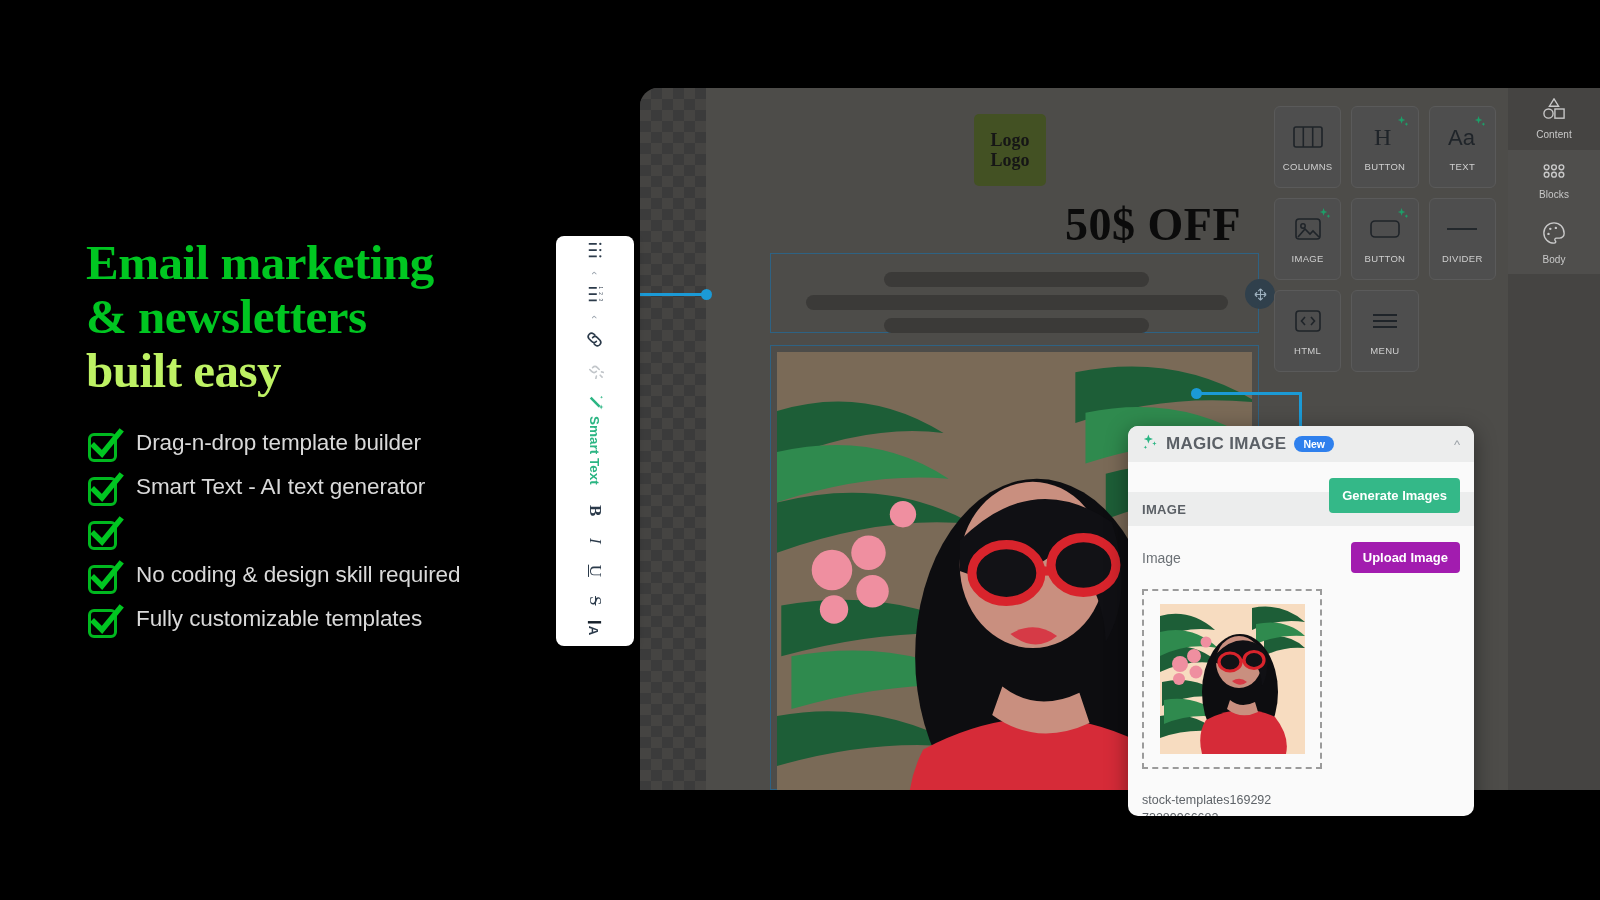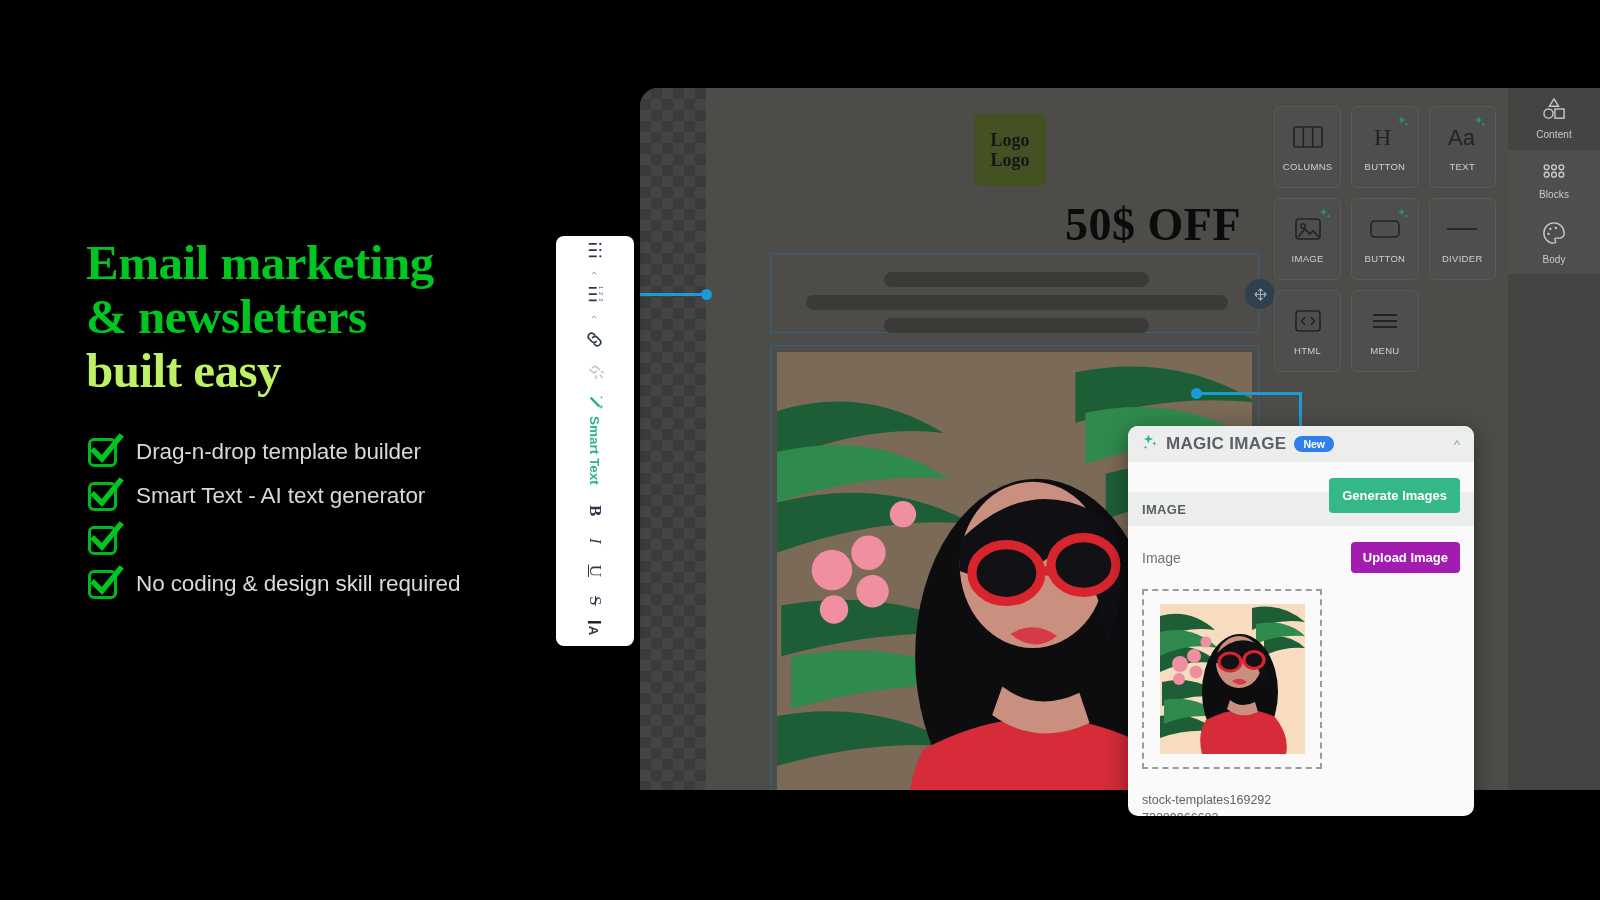--- a/index.html
+++ b/index.html
@@ -11,21 +11,21 @@
   }
   #stage { position: relative; width: 1600px; height: 900px; background: #000; }
 
   
   #hero { position: absolute; left: 86px; top: 236px; width: 470px; }
   .hero-line { font-family: "Liberation Serif", serif; font-weight: bold;
     font-size: 49px; line-height: 54px; letter-spacing: -0.5px; }
   .hero-green { color: #00c621; }
   .hero-white { color: #bef264; }
   #feature-list { position: absolute; left: 86px; top: 430px; width: 470px; }
-  .feature-row { display: flex; align-items: center; height: 44px; margin-bottom: 0px; }
+  .feature-row { display: flex; align-items: flex-start; height: 44px; margin-bottom: 0px; }
   .check-box { position: relative; width: 34px; height: 34px; flex: 0 0 34px; margin-right: 16px; }
   .check-box .sq { position: absolute; left: 2px; top: 3px; width: 29px; height: 29px;
     border: 3px solid #00b81f; border-radius: 6px; }
   .check-box svg { position: absolute; left: 0; top: -4px; }
   .feature-text { color: #d9d9d9; font-size: 22.5px; letter-spacing: -0.1px; white-space: nowrap; }
 
   
   #editor { position: absolute; left: 640px; top: 88px; width: 960px; height: 702px;
     border-top-left-radius: 18px; overflow: hidden; }
   #editor-checker {
@@ -170,20 +170,29 @@
     </div>
     <div class="feature-row">
       <span class="check-box">
         <span class="sq"></span>
         <svg width="40" height="40" viewBox="0 0 40 40">
             <path d="M8 20 L16 28 L34 6" stroke="#00c621" stroke-width="5.5" fill="none" stroke-linecap="square"></path>
           </svg>
       </span>
       <span class="feature-text">No coding &amp; design skill required</span>
     </div>
+    <div class="feature-row">
+      <span class="check-box">
+        <span class="sq"></span>
+        <svg width="40" height="40" viewBox="0 0 40 40">
+            <path d="M8 20 L16 28 L34 6" stroke="#00c621" stroke-width="5.5" fill="none" stroke-linecap="square"></path>
+          </svg>
+      </span>
+      <span class="feature-text">Fully customizable templates</span>
+    </div>
   </div>
 
   <div id="editor">
     <div id="editor-checker"></div>
     <div id="email-body">
 
       <div class="shop-logo">
         <span>Logo</span>
         <span>Logo</span>
       </div>

